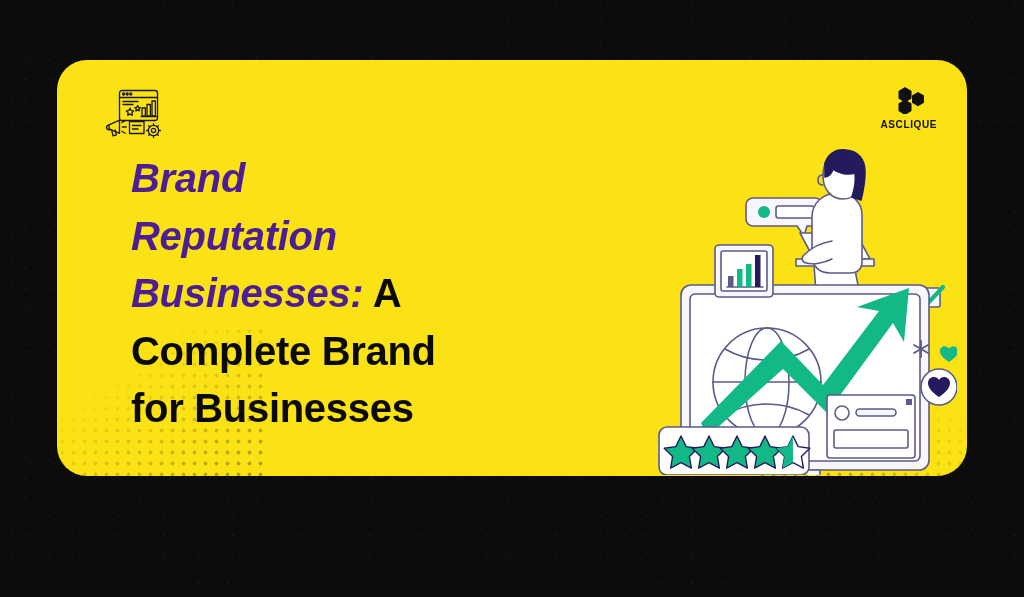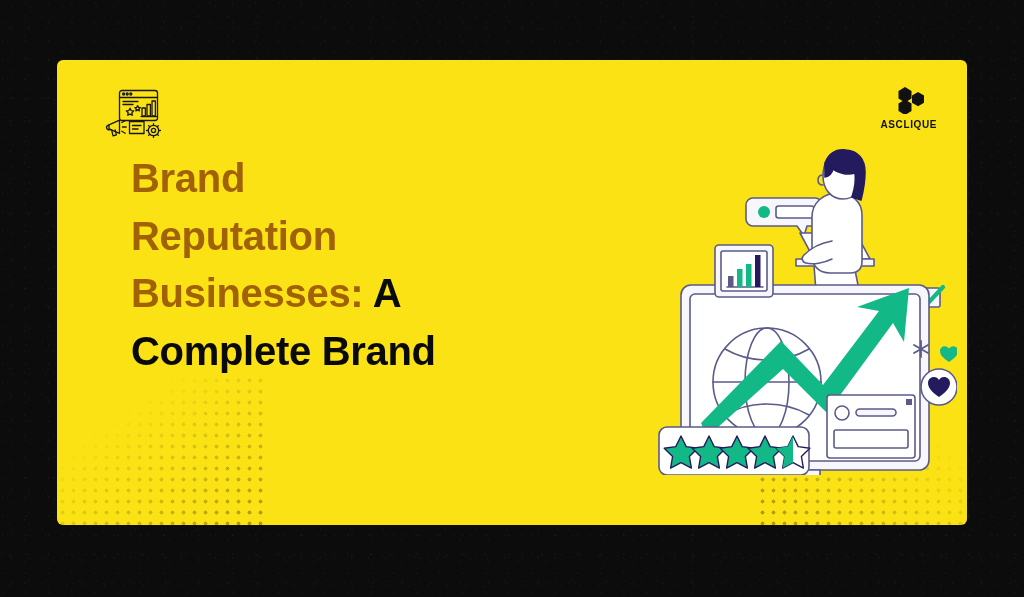--- a/index.html
+++ b/index.html
@@ -28,23 +28,23 @@
       radial-gradient(circle at 54% 90%, rgba(255,255,255,.020) 0 1px, transparent 1px);
     background-size: 23px 19px, 31px 27px, 17px 23px, 29px 21px, 19px 31px;
   }
 
   
   #card {
     position: absolute;
     left: 57px;
     top: 60px;
     width: 910px;
-    height: 465px;
+    height: 416px;
     background: #FAE215;
-    border-radius: 6px;
+    border-radius: 30px;
     overflow: hidden;
   }
 
   
   .halftone {
     position: absolute;
     bottom: 0;
     width: 210px;
     height: 150px;
     pointer-events: none;
@@ -80,21 +80,21 @@
     left: 74px;
     top: 90px;
     width: 460px;
     font-family: "Liberation Sans", sans-serif;
     font-weight: 700;
     font-size: 40px;
     line-height: 1.44;
     letter-spacing: -0.3px;
     color: #0a0a0a;
   }
-  #headline .accent { color: #a16207; }
+  #headline .accent { color: #4c1d95; font-style: italic; }
 
   
   #art { position: absolute; left: 600px; top: 85px; }
 </style>
 </head>
 <body>
 
 <div id="stage">
 
   <div id="card">
@@ -146,20 +146,21 @@
       </svg>
       <div id="logo-text">ASCLIQUE</div>
     </div>
 
     <div id="headline">
       <span class="accent">Brand</span><br>
       <span class="accent">Reputation</span><br>
       <span class="accent">Businesses:</span>
       <span>A</span><br>
       <span>Complete Brand</span><br>
+      <span>for Businesses</span>
     </div>
 
     <div id="art">
       <svg width="300" height="330" viewBox="0 0 300 330" fill="none" stroke="#5B5B8A" stroke-width="1.6" stroke-linecap="round" stroke-linejoin="round">
 
         <g>
           <path d="M96 53h62a7 7 0 0 1 7 7v14a7 7 0 0 1-7 7h-8l-3 10-7-10H96a7 7 0 0 1-7-7V60a7 7 0 0 1 7-7z" fill="#F7F7FB"></path>
           <circle cx="107" cy="67" r="6" fill="#13B887" stroke="none"></circle>
           <rect x="119" y="61" width="38" height="12" rx="2.5" fill="#fff"></rect>
         </g>

